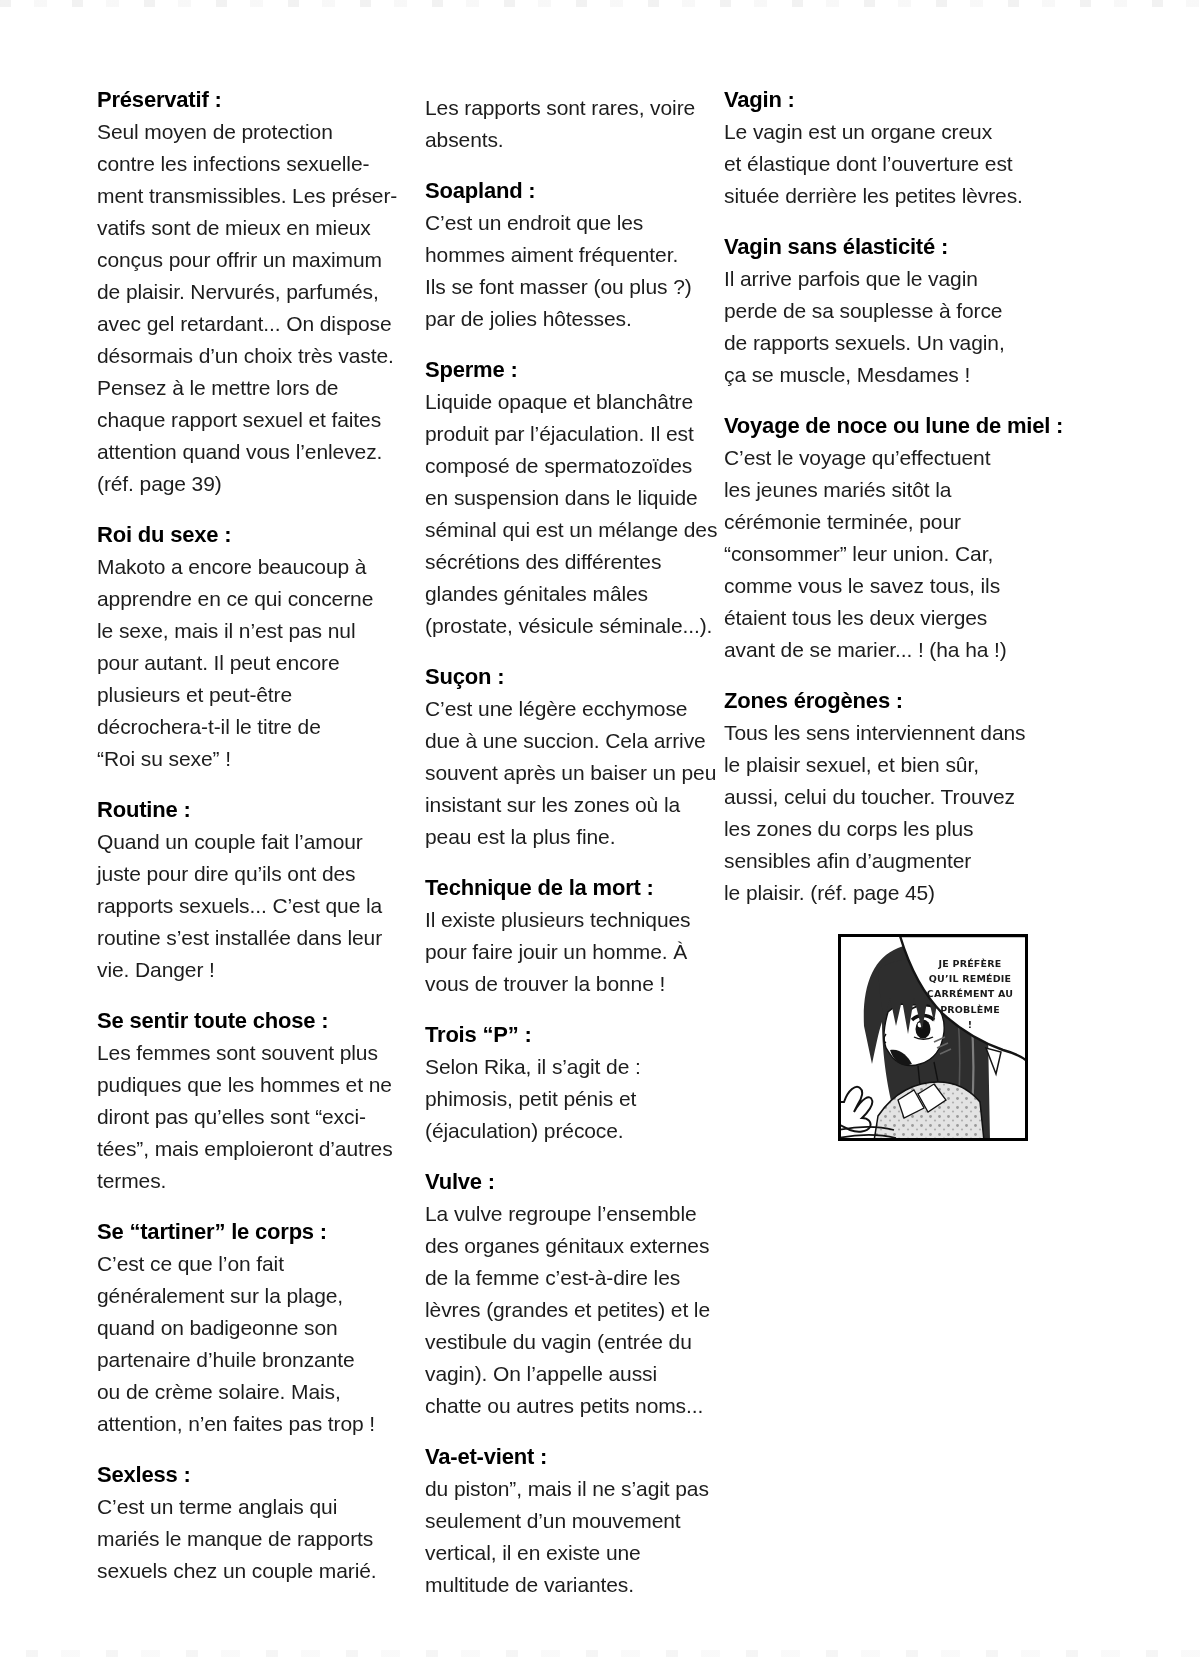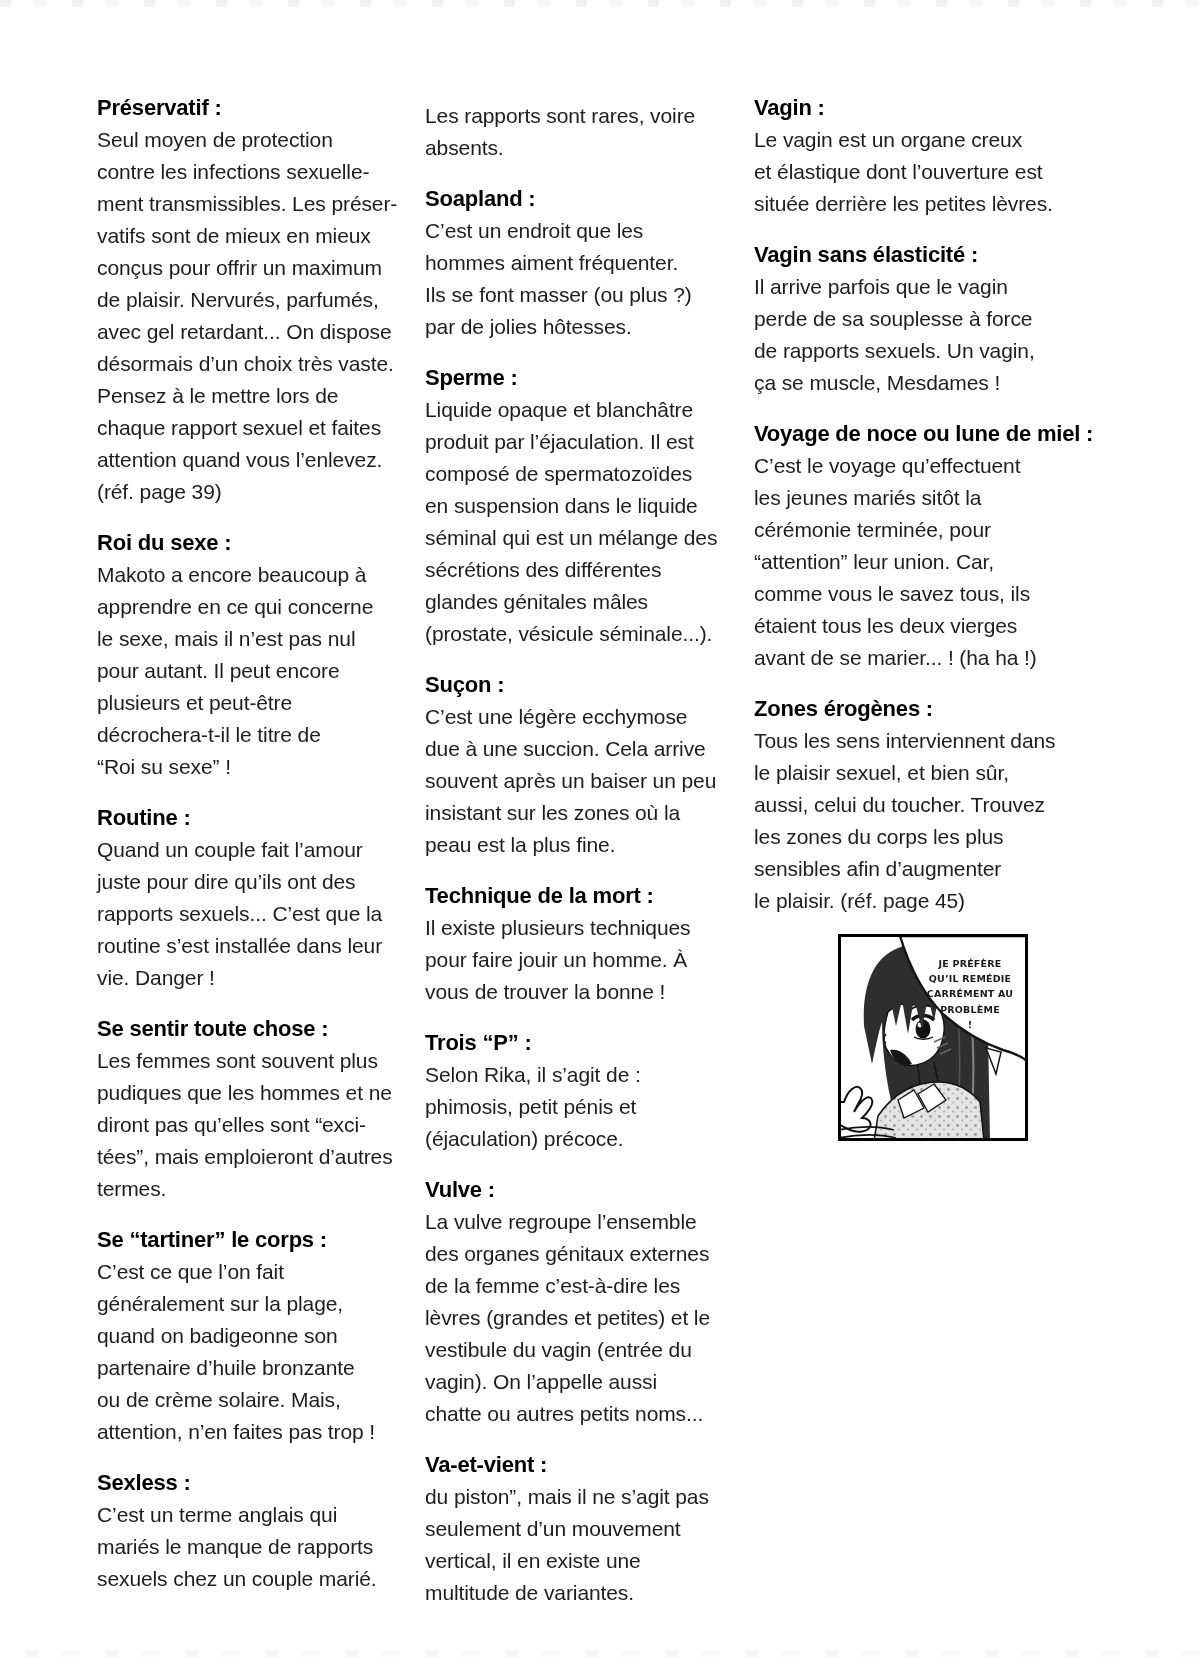--- a/index.html
+++ b/index.html
@@ -8,23 +8,23 @@
     font-family:"Liberation Sans", sans-serif;
   }
   
   .scan-edge{position:absolute;left:0;right:0;height:7px;opacity:.45;pointer-events:none;}
   .scan-edge.top{top:0;background:repeating-linear-gradient(90deg,rgba(110,110,110,.20) 0 11px,rgba(255,255,255,0) 11px 34px,rgba(130,130,130,.12) 34px 47px,rgba(255,255,255,0) 47px 72px);}
   .scan-edge.bottom{bottom:0;background:repeating-linear-gradient(90deg,rgba(255,255,255,0) 0 26px,rgba(120,120,120,.16) 26px 38px,rgba(255,255,255,0) 38px 61px,rgba(135,135,135,.10) 61px 80px);}
 
   .col{position:absolute;top:84px;width:316px;}
   .col-1{left:97px;}
   .col-2{left:425px;}
-  .col-3{left:754px;}
+  .col-3{left:724px;}
   .section{margin-top:19px;}
-  .section:first-child{margin-top:8px;}
+  .section:first-child{margin-top:0;}
   .section.no-heading{padding-top:8px;}
   .term{
     font-size:22px;font-weight:bold;color:#000;line-height:32px;
     letter-spacing:-.2px;white-space:nowrap;
   }
   .line{
     font-size:21px;color:#1d1d1d;line-height:32px;
     letter-spacing:-.1px;white-space:nowrap;
   }
 
@@ -173,21 +173,21 @@
         <div class="line">Il arrive parfois que le vagin</div>
         <div class="line">perde de sa souplesse à force</div>
         <div class="line">de rapports sexuels. Un vagin,</div>
         <div class="line">ça se muscle, Mesdames !</div>
       </div>
       <div class="section">
         <div class="term">Voyage de noce ou lune de miel :</div>
         <div class="line">C’est le voyage qu’effectuent</div>
         <div class="line">les jeunes mariés sitôt la</div>
         <div class="line">cérémonie terminée, pour</div>
-        <div class="line">“attention” leur union. Car,</div>
+        <div class="line">“consommer” leur union. Car,</div>
         <div class="line">comme vous le savez tous, ils</div>
         <div class="line">étaient tous les deux vierges</div>
         <div class="line">avant de se marier... ! (ha ha !)</div>
       </div>
       <div class="section">
         <div class="term">Zones érogènes :</div>
         <div class="line">Tous les sens interviennent dans</div>
         <div class="line">le plaisir sexuel, et bien sûr,</div>
         <div class="line">aussi, celui du toucher. Trouvez</div>
         <div class="line">les zones du corps les plus</div>

